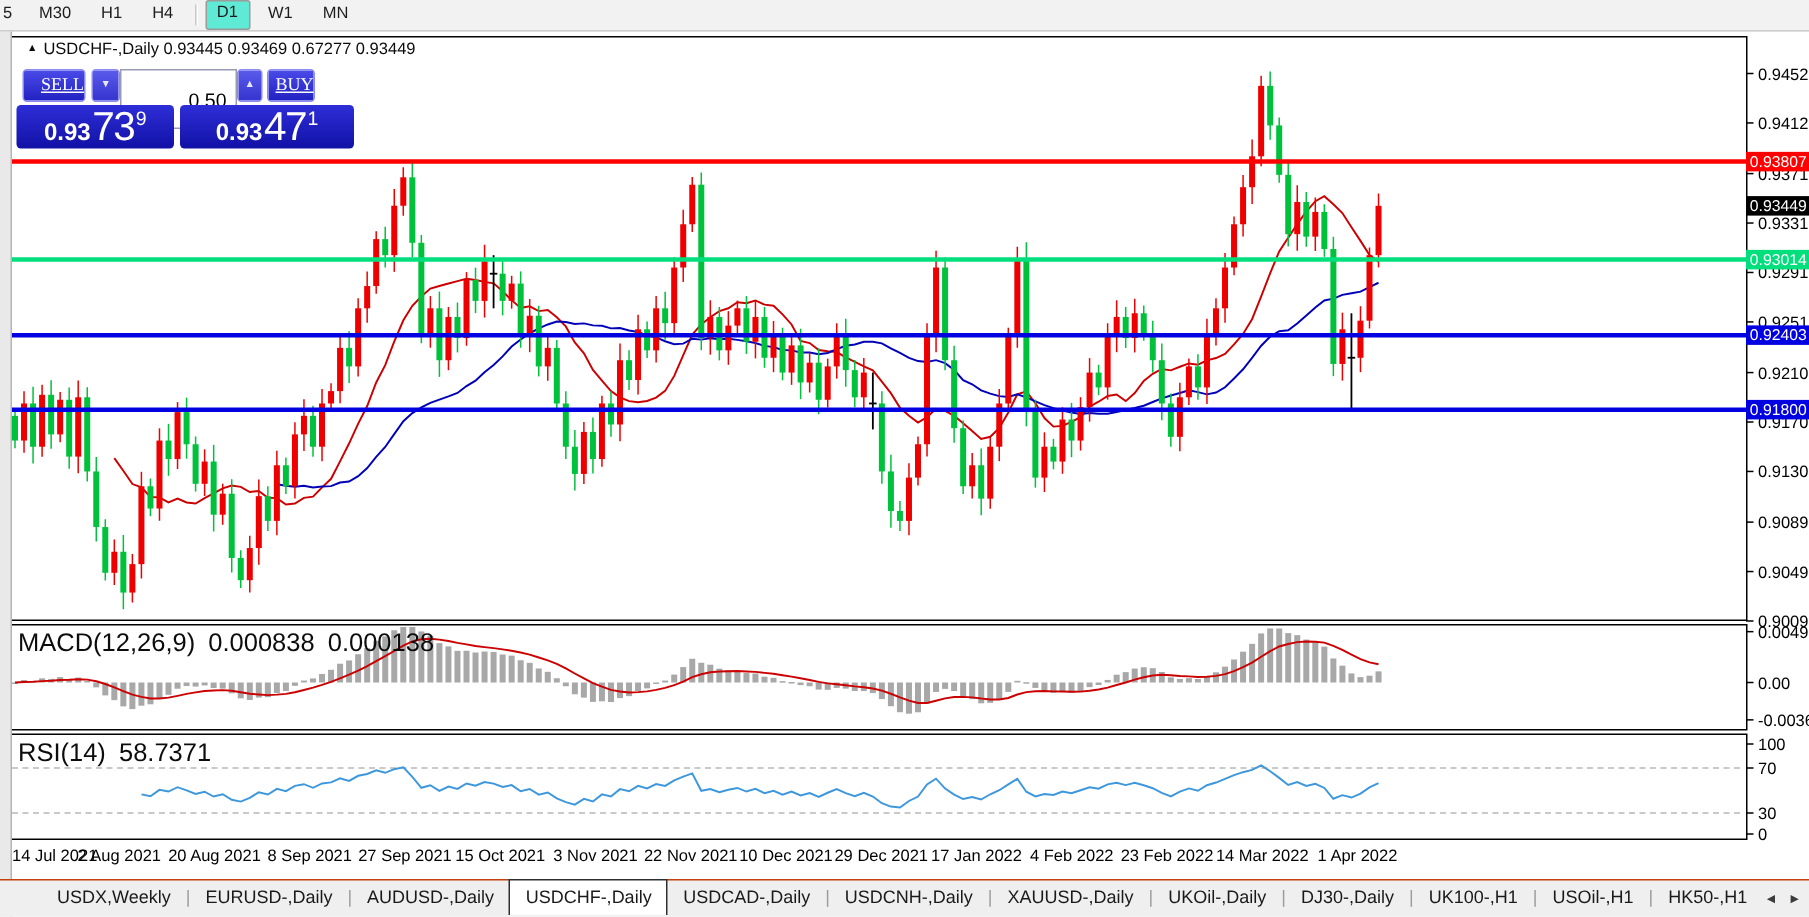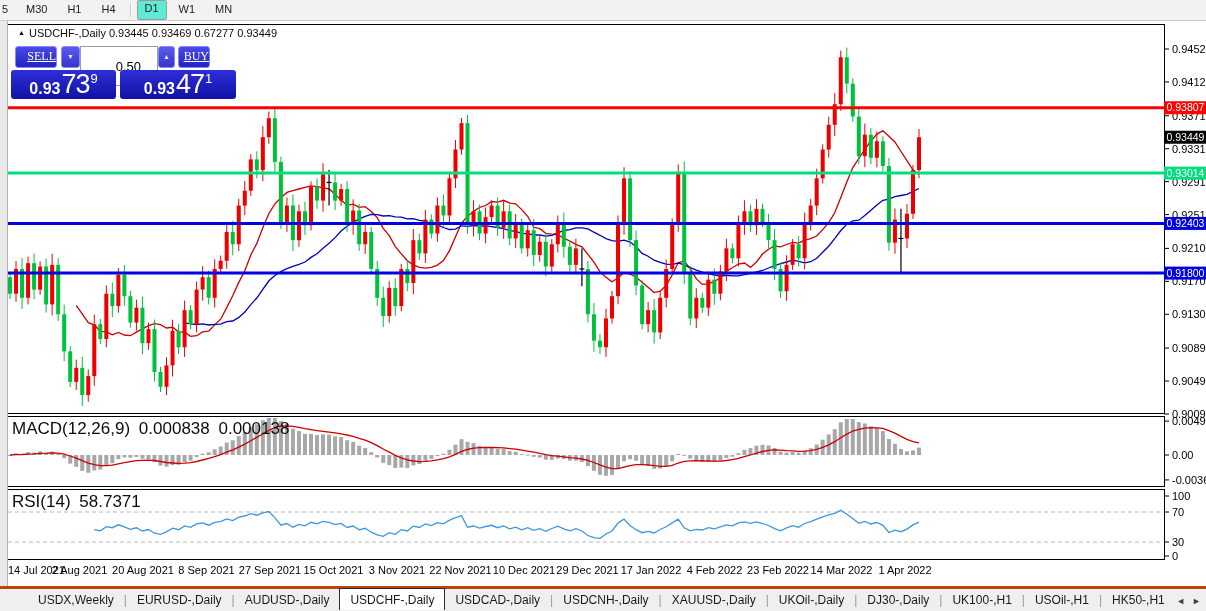--- a/index.html
+++ b/index.html
@@ -39,33 +39,33 @@
   .tp-btn .ul{text-decoration:underline}
   .sell-btn{left:4px;top:2px;width:42px;height:22px}
   .buy-btn{left:167px;top:2px;width:32px;height:22px}
   .spin{position:absolute;box-sizing:border-box;cursor:pointer;
     background:linear-gradient(#5a5aec,#3535cf);border:1px solid #8a8af2;border-radius:3px;
     color:#e6e9ff;font-size:7px;text-align:center;line-height:20px}
   .spin-down{left:50px;top:2px;width:19px;height:22px}
   .spin-up{left:147px;top:2px;width:17px;height:22px}
   .vol-input{position:absolute;left:69px;top:2px;width:78px;height:40px;box-sizing:border-box;
     background:#fff;border:1px solid #9a9ab6;font-size:13px;color:#000;text-align:right;
-    padding:0 16px;font-family:"Liberation Sans",sans-serif}
+    padding:0 6px;font-family:"Liberation Sans",sans-serif}
   .tp-price{position:absolute;box-sizing:border-box;border-radius:3px;color:#fff;
     background:linear-gradient(#2e2ed8,#1111a6);display:flex;align-items:flex-end;
     justify-content:center;padding-bottom:2px;cursor:pointer}
   .sell-price{left:0;top:26px;width:105px;height:29px}
   .buy-price{left:109px;top:26px;width:116px;height:29px}
   .tp-prefix{font-size:16px;font-weight:700;line-height:16px;margin-right:1px}
   .tp-big{font-size:27px;line-height:25px;letter-spacing:-1px}
   .tp-sup{font-size:13px;line-height:13px;align-self:flex-start;margin-top:2px;margin-left:1px}
   
   .tabbar{
     position:absolute;left:0;top:586px;width:1206px;height:25px;z-index:5;box-sizing:border-box;
-    background:#efefef;border-top:3px solid #c2410c;
+    background:#efefef;border-top:1px solid #c2410c;
     display:flex;align-items:stretch;padding-left:28px;font-size:12px;color:#1a1a1a;
   }
   .tab{padding:0 10px;line-height:23px;white-space:nowrap;cursor:pointer}
   .tab.active{background:#fff;border:1px solid #2e2e2e;border-bottom:none;position:relative;top:-1px;line-height:23px}
   .tab-sep{line-height:22px;color:#9c9c9c}
   .tab-arrows{position:absolute;right:5px;top:0;height:24px;display:flex;align-items:center;gap:7px;
     color:#3c3c3c;font-size:9px}
   .tab-arrows span{cursor:pointer}
   
   .left-edge{position:absolute;left:0;top:20px;width:7px;height:591px;background:#e9e9e9;border-right:1px solid #b5b5b5;z-index:2}

